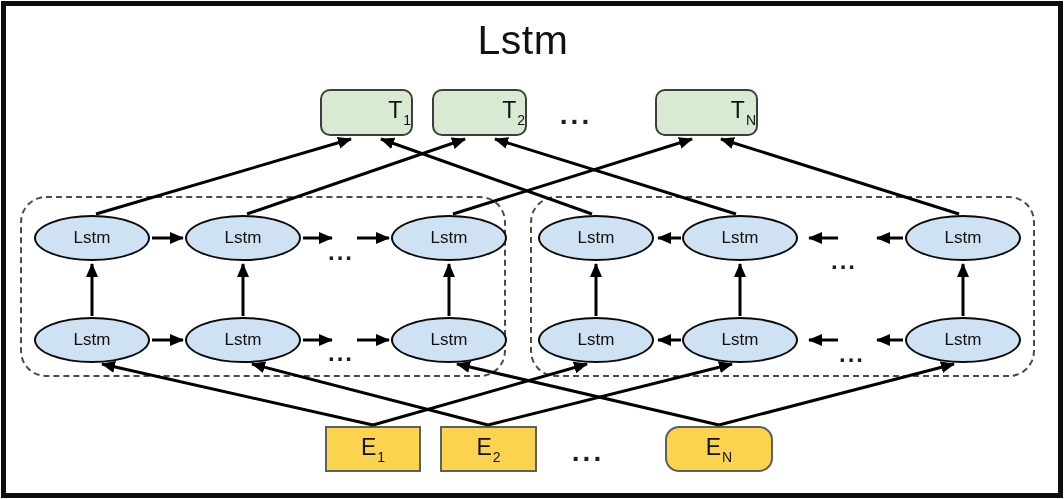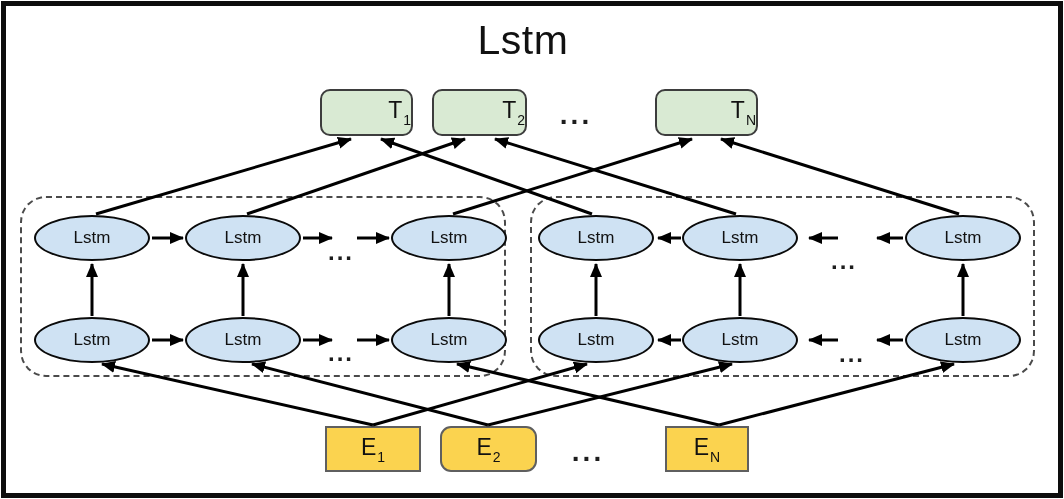--- a/index.html
+++ b/index.html
@@ -100,25 +100,25 @@
       <span>Lstm</span>
     </div>
   <div class="dots" style="left:852px;top:354px;">...</div>
   <div class="node lstm" style="left:905px;top:317px;">
       <span>Lstm</span>
     </div>
 
   <div class="node node-e" style="left:325px;top:426px;width:96px;height:46px;">
     <span><span>E</span><span class="sub">1</span></span>
   </div>
-  <div class="node node-e" style="left:440px;top:426px;width:97px;height:46px;border-radius:11px;">
+  <div class="node node-e" style="left:440px;top:426px;width:97px;height:46px;">
     <span><span>E</span><span class="sub">2</span></span>
   </div>
   <div class="dots dots-large" style="left:588px;top:452px;">...</div>
-  <div class="node node-e" style="left:665px;top:426px;width:84px;height:46px;">
+  <div class="node node-e" style="left:665px;top:426px;width:108px;height:46px;border-radius:14px;">
     <span><span>E</span><span class="sub">N</span></span>
   </div>
 
   <svg class="arrows" width="1064" height="499" viewBox="0 0 1064 499">
     <defs>
       <marker id="ah" markerUnits="userSpaceOnUse" markerWidth="16" markerHeight="14" refX="13" refY="6" orient="auto">
         <path d="M0,0 L14,6 L0,12 Z" fill="#000"></path>
       </marker>
     </defs>
 

